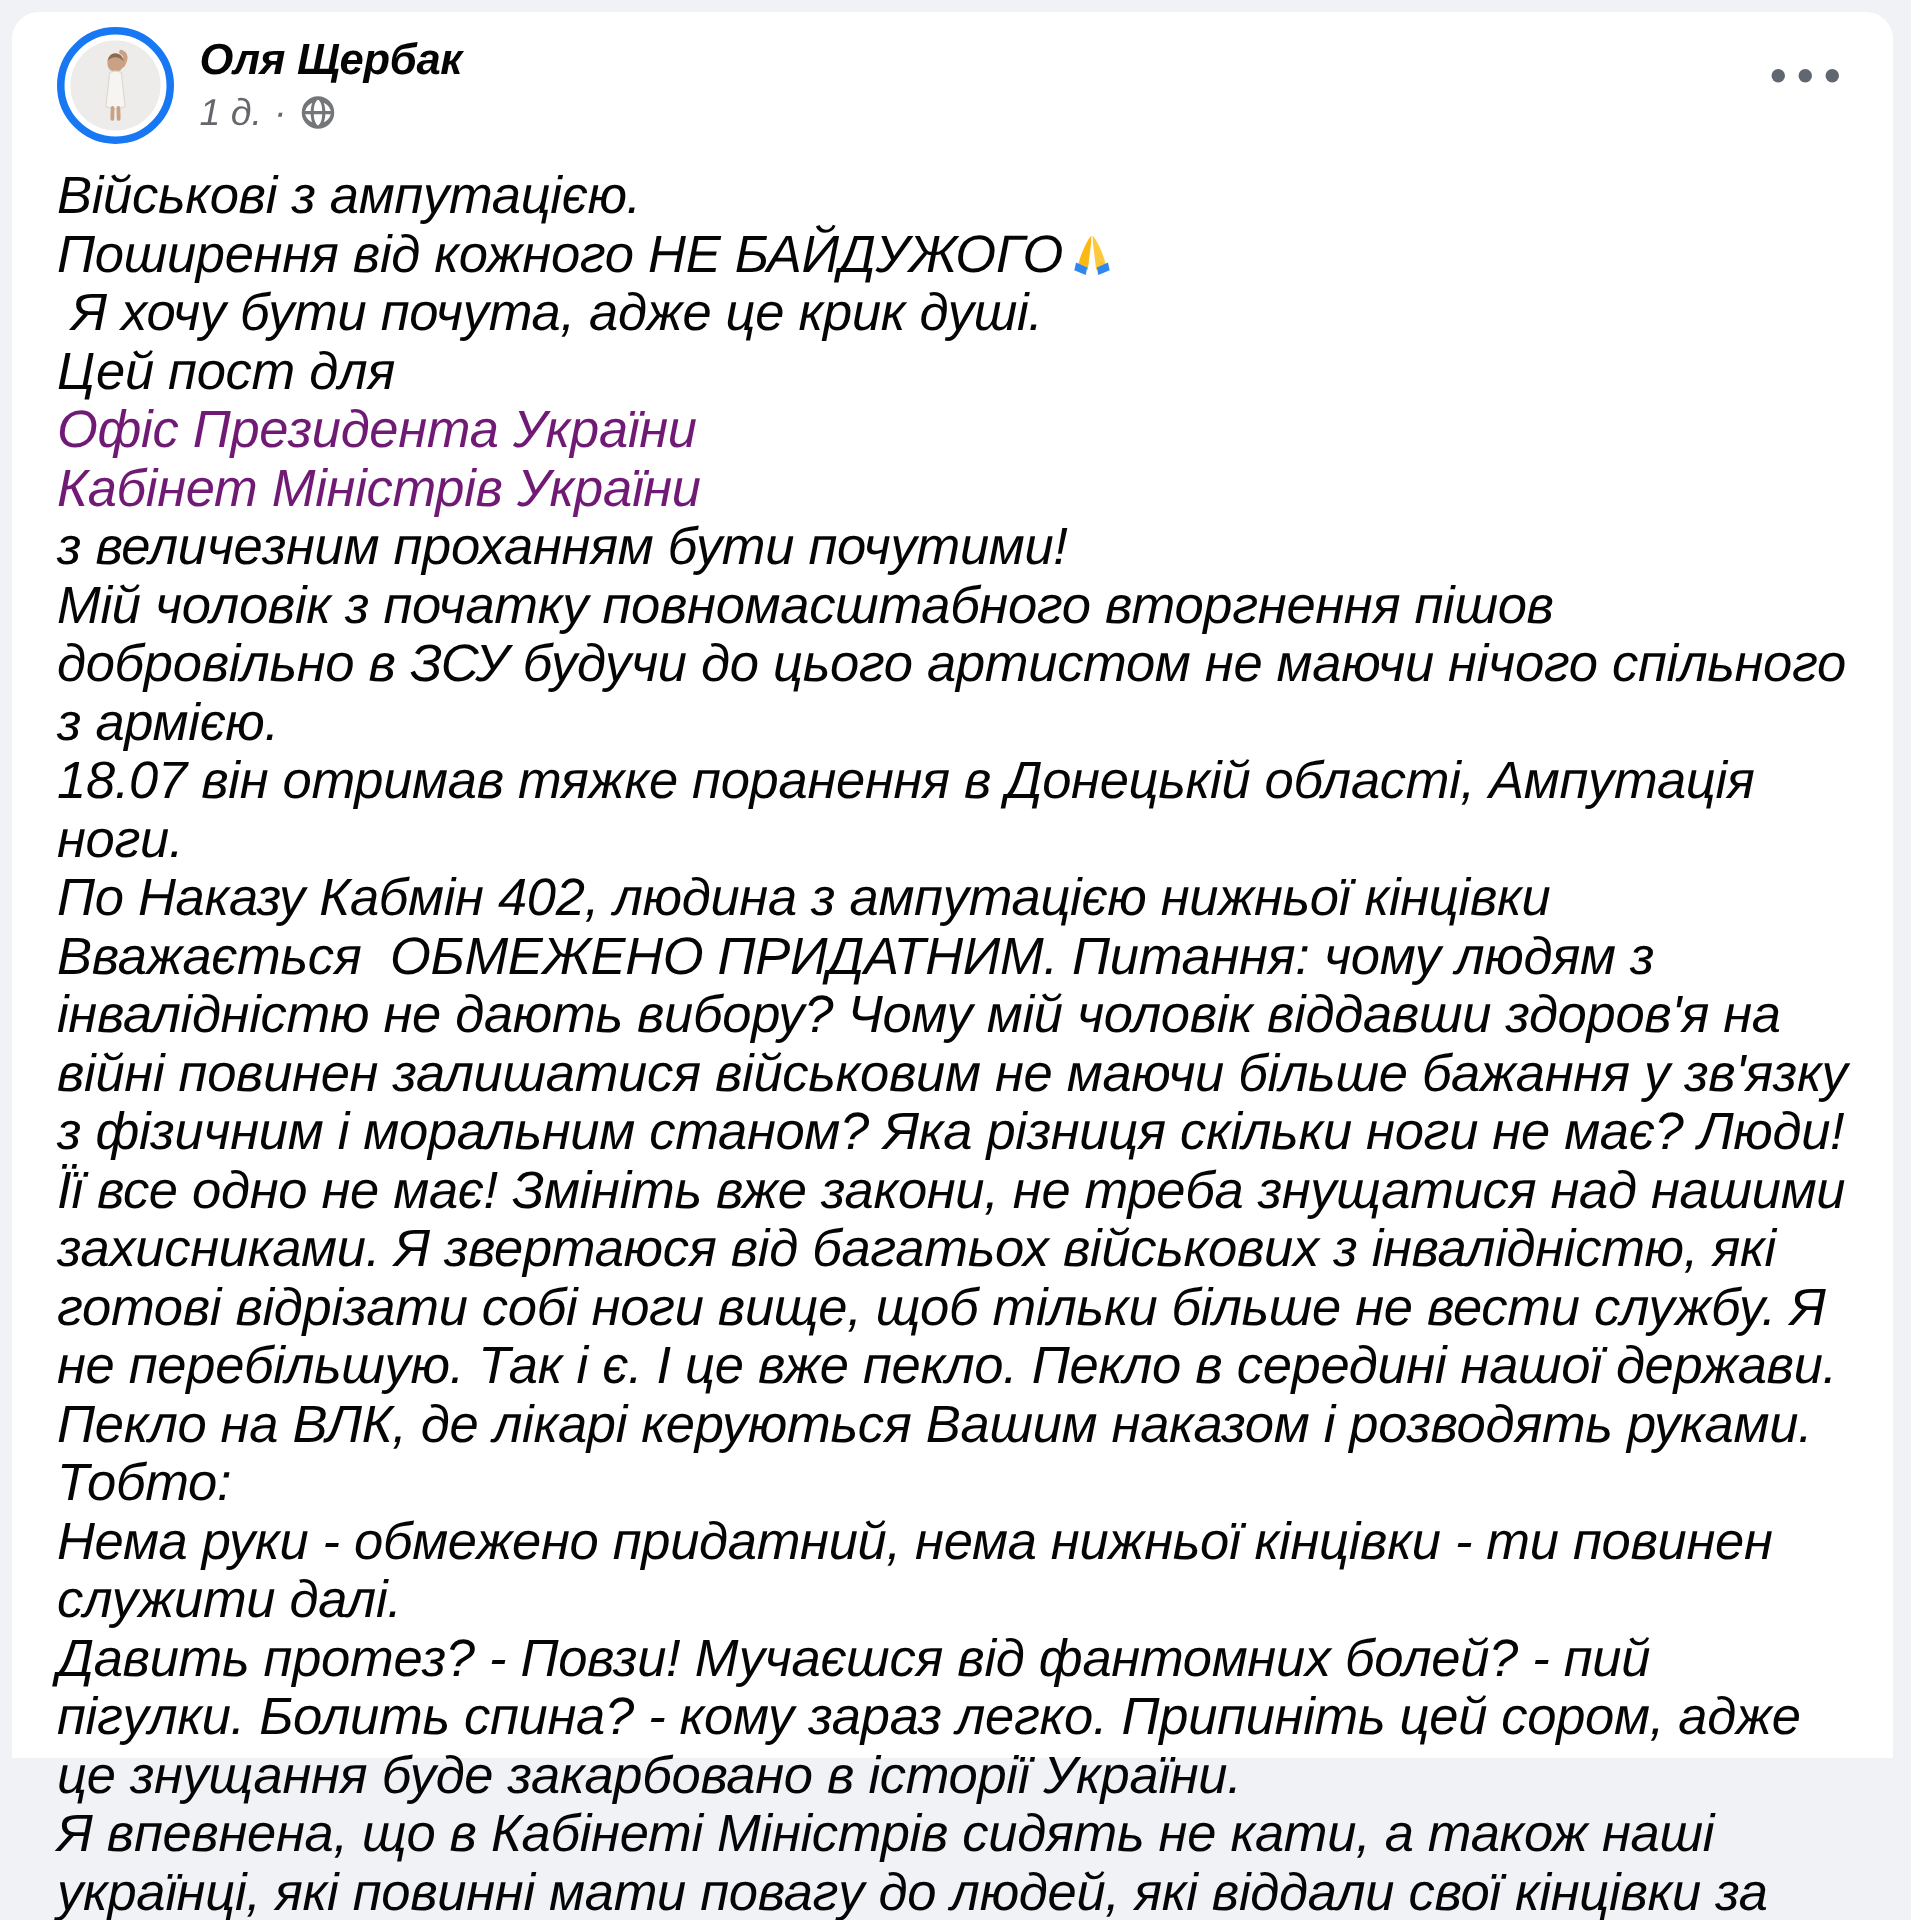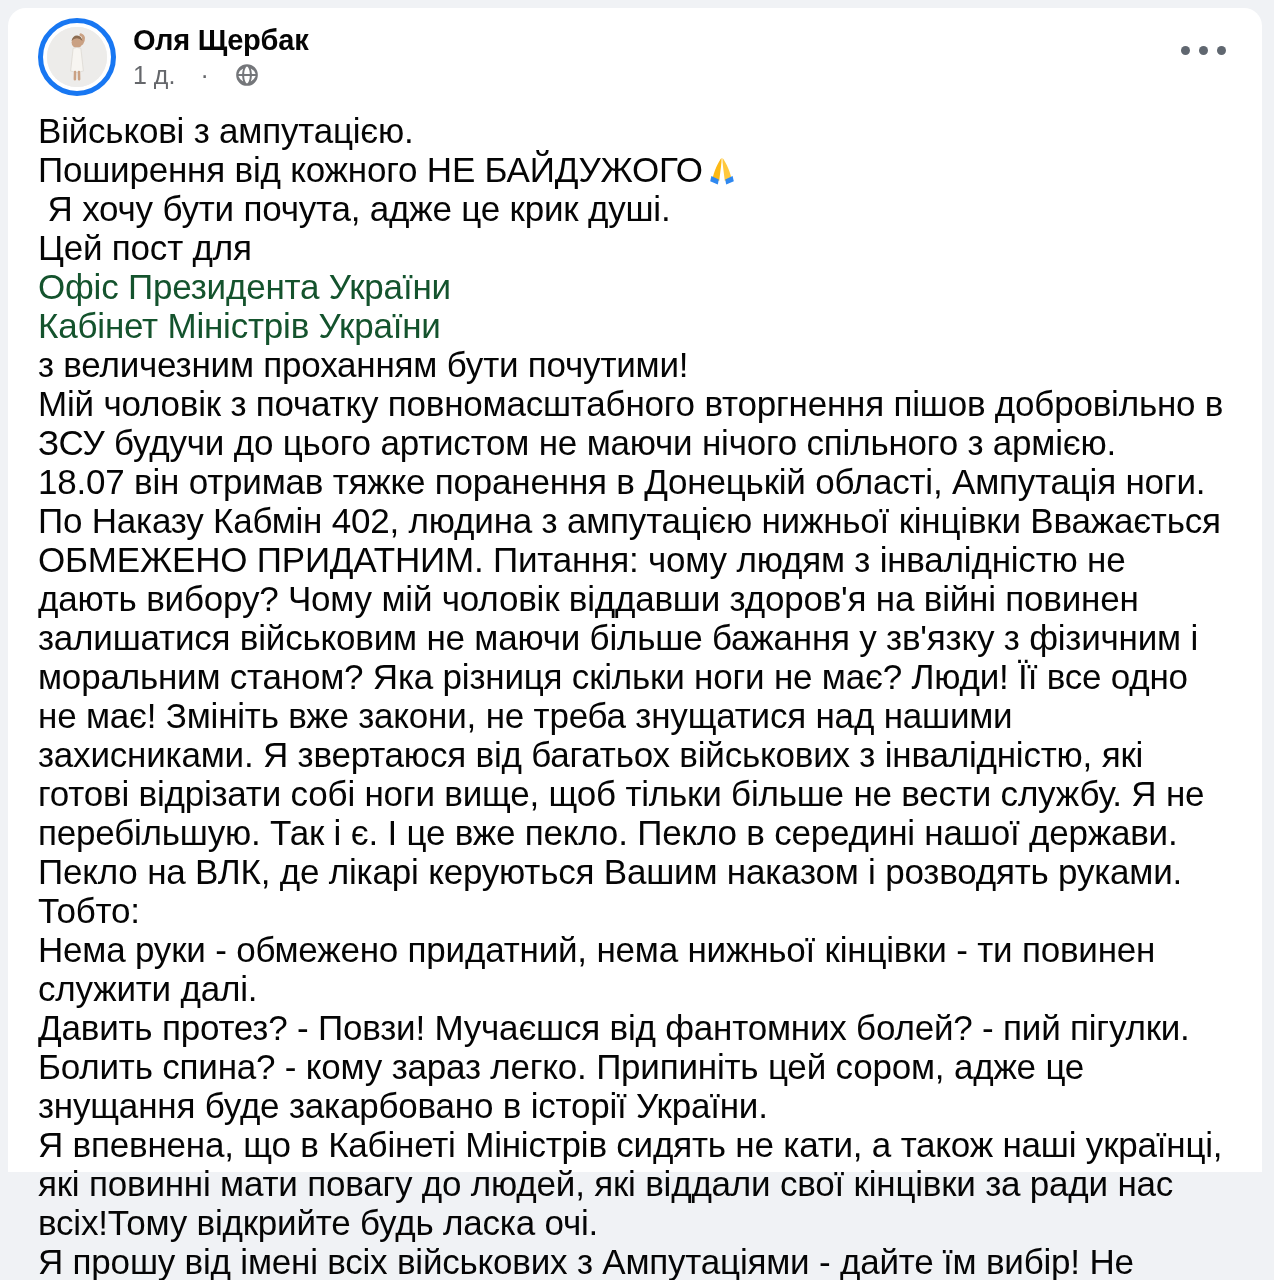--- a/index.html
+++ b/index.html
@@ -20,20 +20,21 @@
   .card {
     position: absolute;
     left: 8px;
     top: 8px;
     width: 1254px;
     height: 1164px;
     background: #ffffff;
     border-radius: 18px 18px 0 0;
     box-sizing: border-box;
     padding: 10px 30px 40px 30px;
+    font-style: italic;
   }
   
   .post-header {
     display: flex;
     align-items: flex-start;
   }
   .avatar-ring {
     flex: none;
     width: 78px;
     height: 78px;
@@ -63,21 +64,21 @@
     line-height: 34px;
     font-weight: 700;
     color: #050505;
     letter-spacing: -0.2px;
     cursor: pointer;
   }
   .meta-row {
     margin-top: 4px;
     display: flex;
     align-items: center;
-    gap: 25px;
+    gap: 8px;
     font-size: 25px;
     line-height: 28px;
     color: #65676b;
   }
   .meta-row .sep { color: #65676b; }
   .globe { display: inline-flex; align-items: center; }
   .menu-btn {
     margin-left: auto;
     margin-top: 16px;
     background: none;
@@ -106,21 +107,21 @@
     white-space: pre-wrap;
   }
   .emoji {
     display: inline-block;
     width: 32px;
     height: 32px;
     vertical-align: -5px;
     margin-left: 3px;
   }
   .link-line a {
-    color: #14532d;
+    color: #701a75;
     text-decoration: none;
     cursor: pointer;
   }
 </style>
 </head>
 <body>
 
 <div class="page">
   <article class="card">
 

